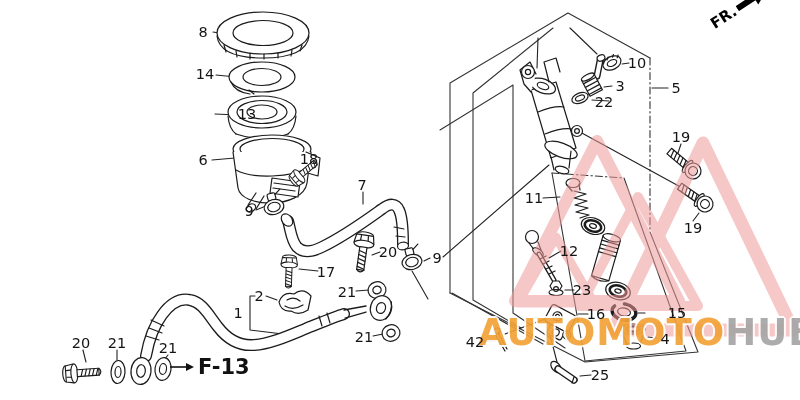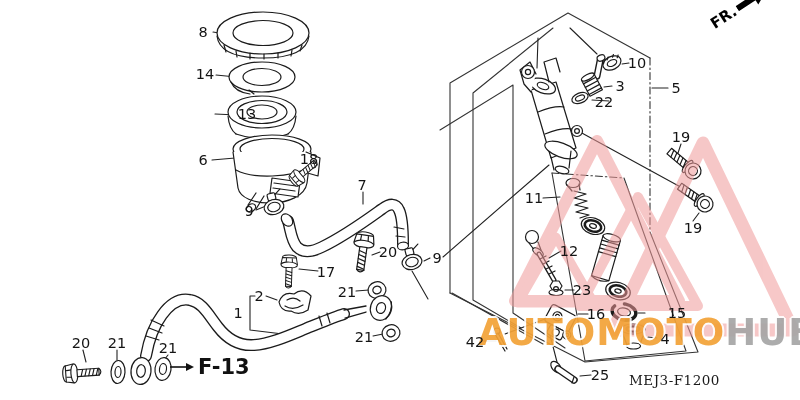--- a/index.html
+++ b/index.html
@@ -358,21 +358,20 @@
 </div>
 
 <div id="ref-f13">
   <svg width="24" height="10" viewBox="0 0 24 10">
     <line x1="0" y1="5" x2="16" y2="5" stroke="#111" stroke-width="1.6"></line>
     <polygon points="16,1 24,5 16,9" fill="#111"></polygon>
   </svg>
   <span>F-13</span>
 </div>
 
-<div id="diagram-code">MEJ3-F1200</div>
 
 <div id="callout-layer">
       <div class="callout" style="left: 203px; top: 32px;">8</div>
       <div class="callout" style="left: 205px; top: 74px;">14</div>
       <div class="callout" style="left: 204px; top: 114px; margin-left: 43px;">13</div>
       <div class="callout" style="left: 203px; top: 160px;">6</div>
       <div class="callout" style="left: 309px; top: 139px; margin-top: 20px;">18</div>
       <div class="callout" style="left: 362px; top: 185px;">7</div>
       <div class="callout" style="left: 249px; top: 211px;">9</div>
       <div class="callout" style="left: 437px; top: 258px;">9</div>

